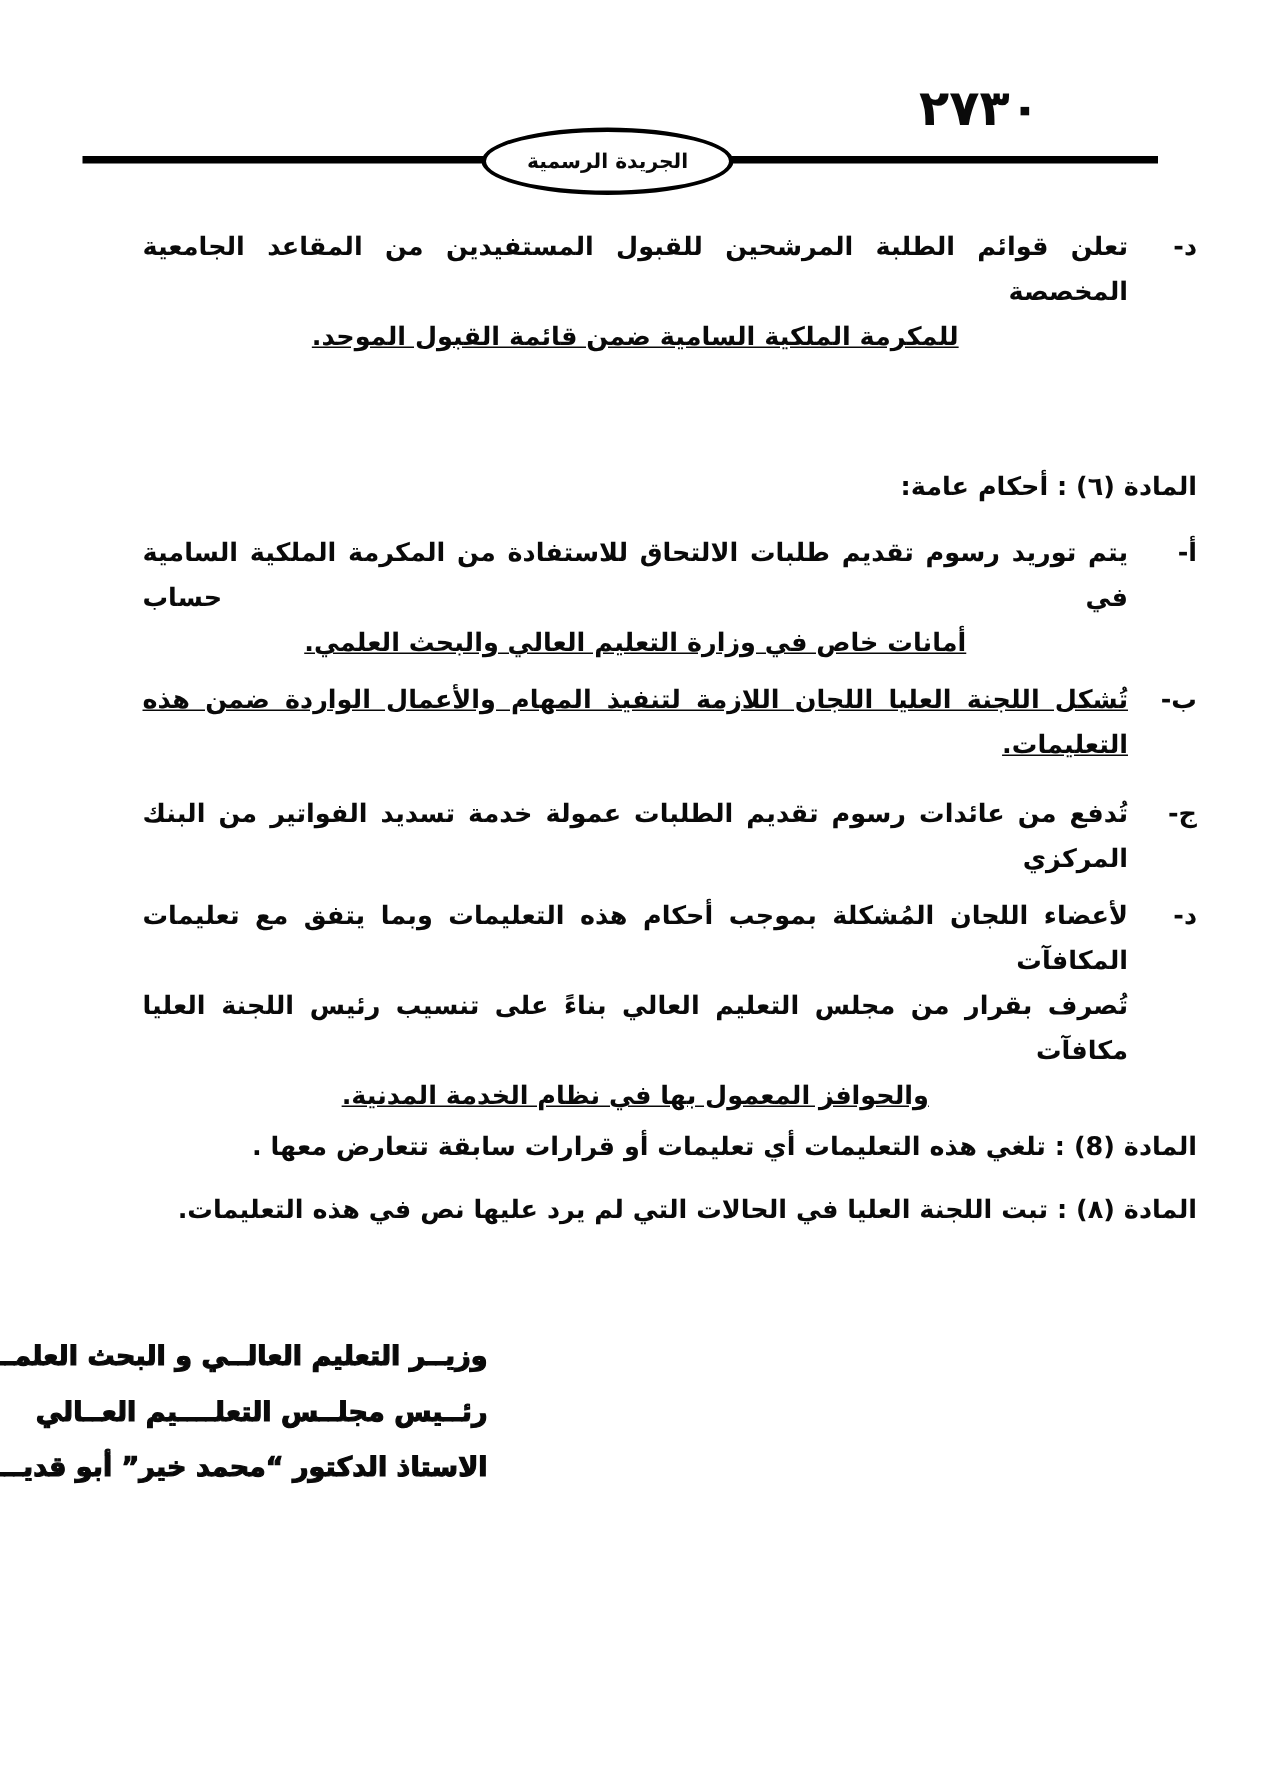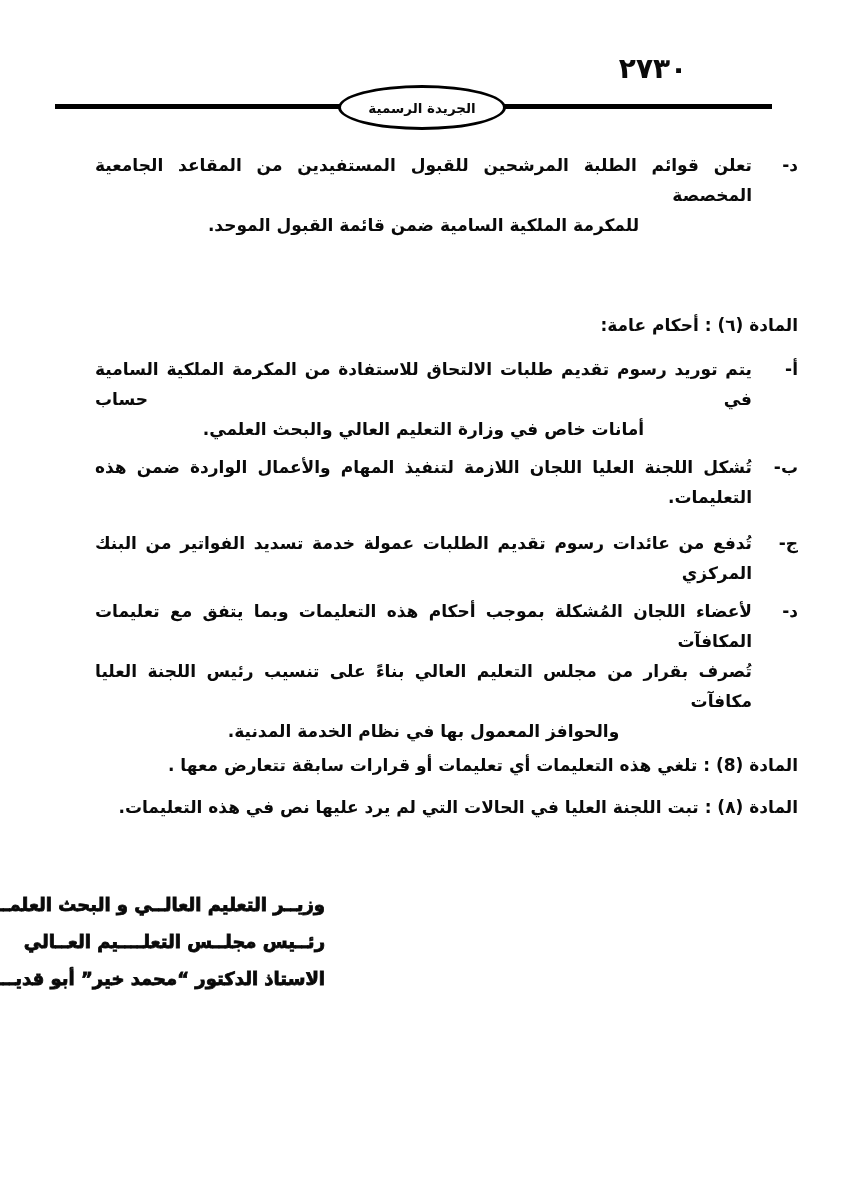--- a/index.html
+++ b/index.html
@@ -4,40 +4,40 @@
 <style>
   html,body{margin:0;padding:0;}
   body{
     width:850px;height:1192px;background:#ffffff;position:relative;overflow:hidden;
     font-family:"DejaVu Sans",sans-serif;font-weight:bold;color:#0a0a0a;direction:rtl;
   }
   .page{position:absolute;inset:0;}
   
   .page-number{
     position:absolute;top:52px;left:608px;width:90px;
-    font-size:28px;line-height:1.2;text-align:center;letter-spacing:3px;
+    font-size:33px;line-height:1.2;text-align:center;letter-spacing:3px;
   }
   .header-rule{position:absolute;top:104px;left:55px;width:717px;height:5px;background:#000;}
   .gazette-badge{
-    position:absolute;top:85px;left:338px;width:168px;height:45px;box-sizing:border-box;
+    position:absolute;top:85px;left:321px;width:168px;height:45px;box-sizing:border-box;
     background:#fff;border:3px solid #000;border-radius:50%;z-index:2;
     display:flex;align-items:center;justify-content:center;
     font-size:13.5px;
   }
   
   .content{
     position:absolute;top:0;right:0;left:0;
     padding:0 52px 0 95px;
     font-size:17px;line-height:30px;
   }
   .item{display:flex;}
   .item .marker{flex:0 0 46px;text-align:right;}
   .item .ptext{flex:1;min-width:0;}
   .line{text-align:justify;text-align-last:justify;}
-  .line.last{text-align-last:center;}
+  .line.last{text-align-last:center;text-decoration:underline;}
   .ptext.end-right .line.last{text-align-last:right;}
   .heading,.article-line{text-align:right;}
   .clause-d{margin-top:150px;}
   .heading-6{margin-top:70px;}
   .item-a{margin-top:14px;}
   .item-b{margin-top:8px;}
   .item-c{margin-top:16px;}
   .item-d2{margin-top:8px;}
   .article-7{margin-top:4px;}
   .article-8{margin-top:12px;}

